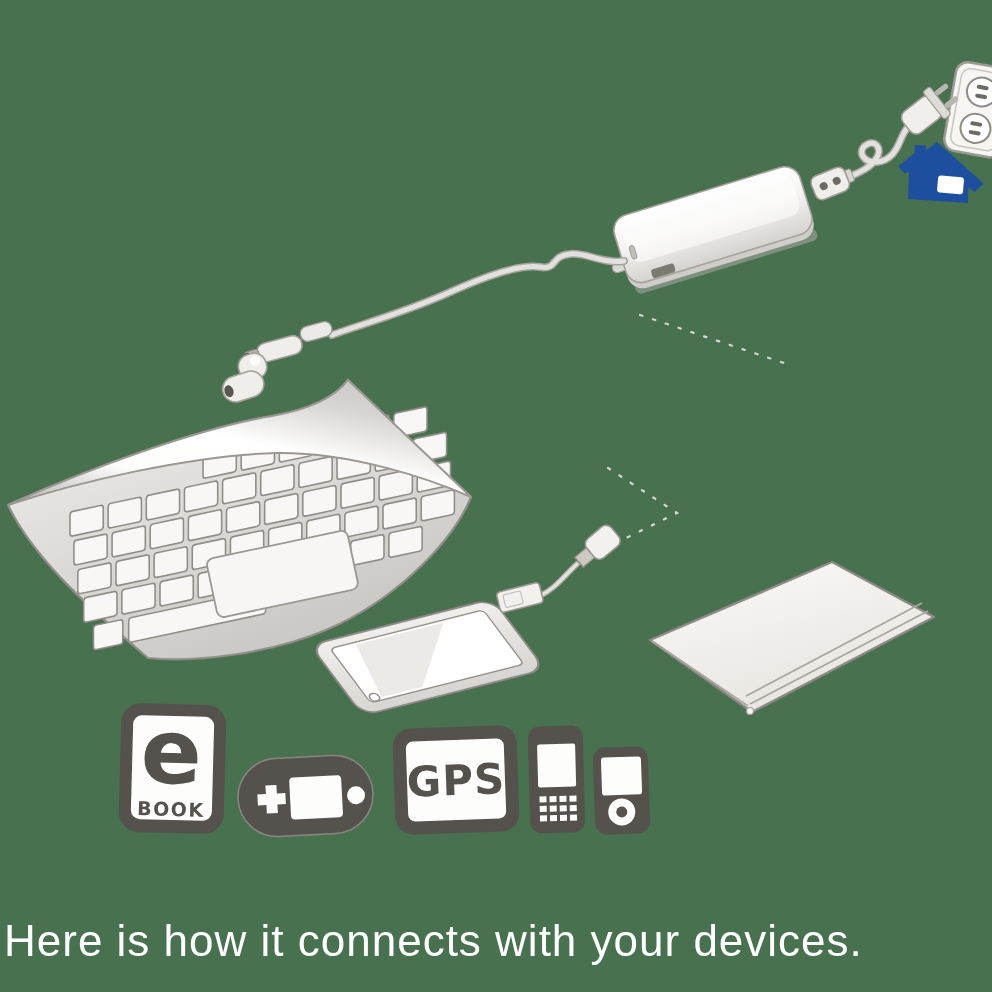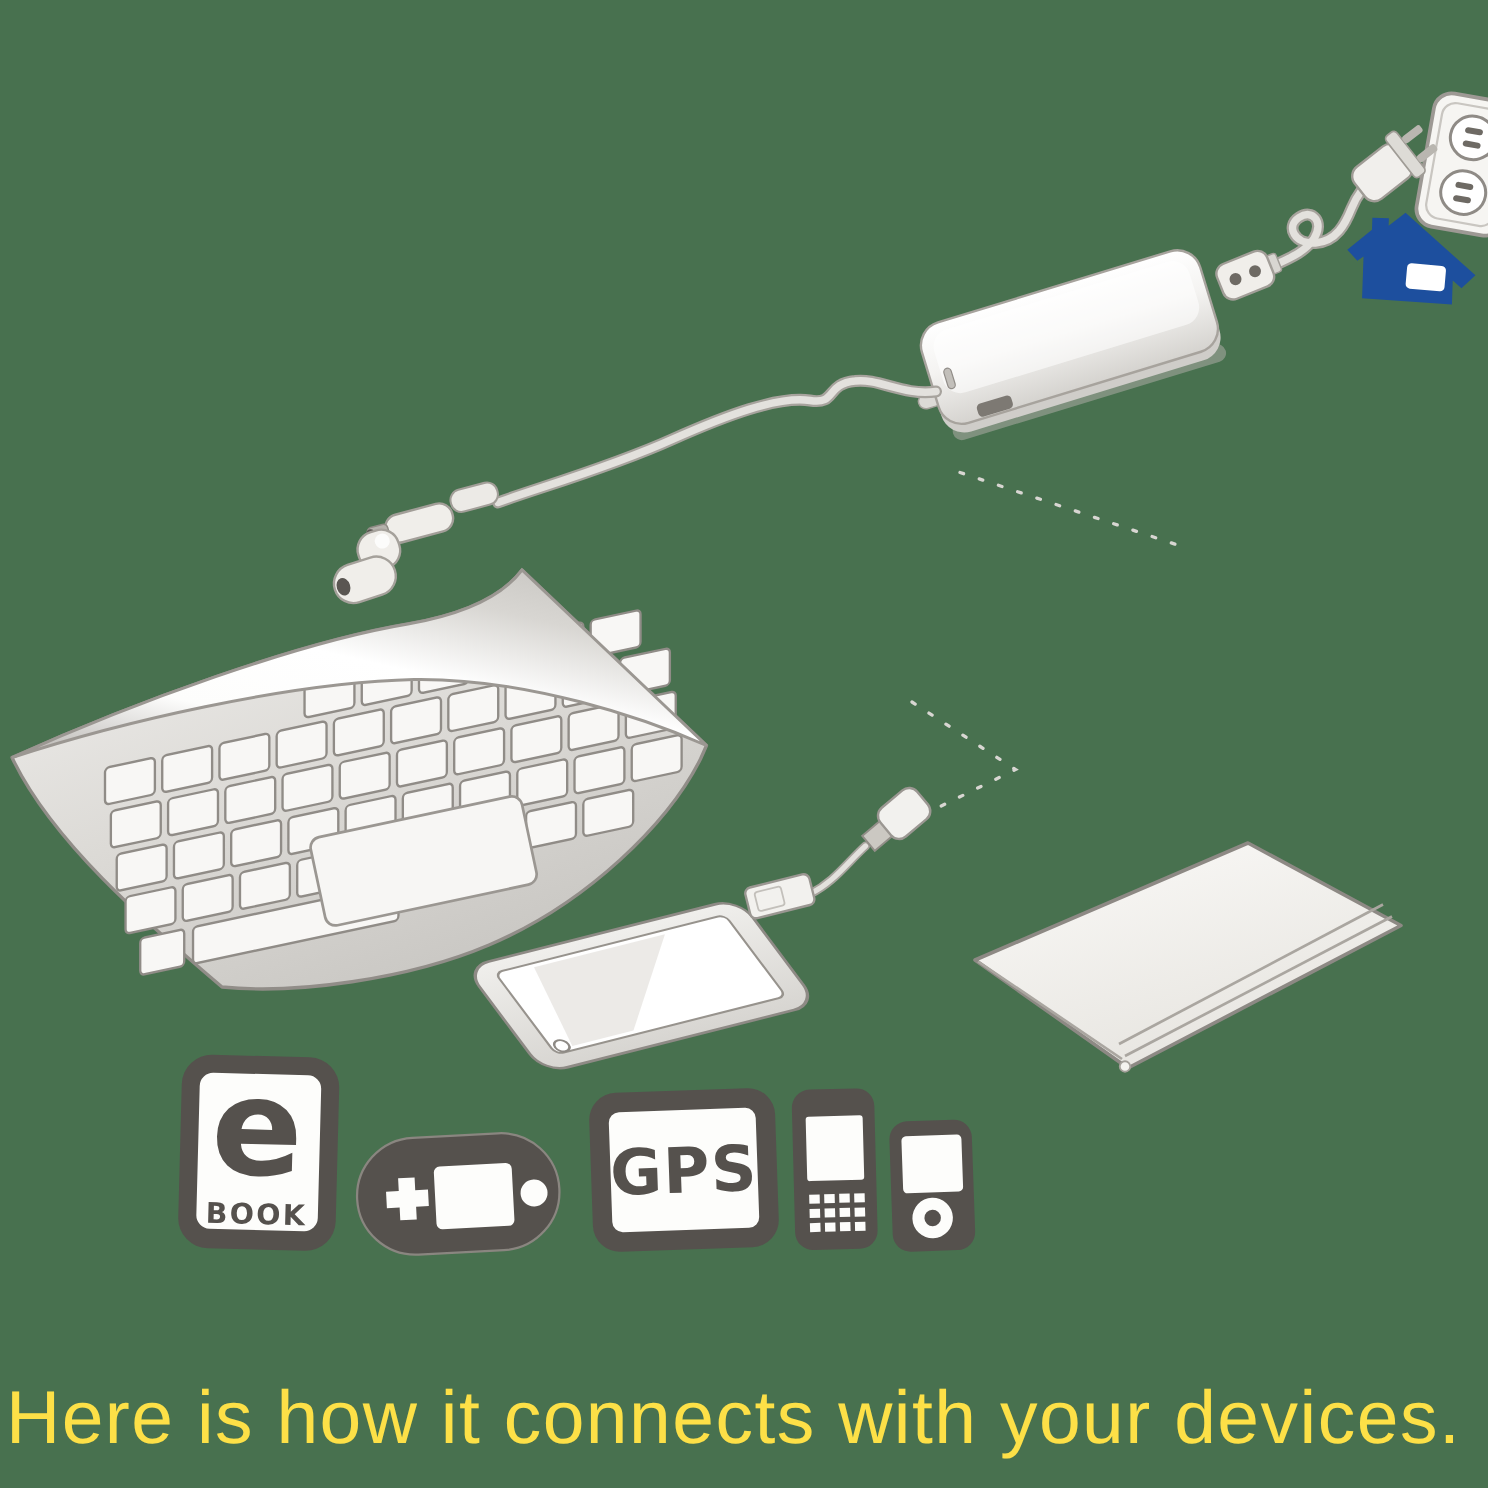--- a/index.html
+++ b/index.html
@@ -15,21 +15,21 @@
   .cable-in{fill:none;stroke:#e3e1dd;stroke-width:5;stroke-linecap:round;}
   .cable-out.thin{stroke-width:6;}
   .cable-in.thin{stroke-width:3.5;}
   .key{fill:#f8f7f5;stroke:#908c87;stroke-width:1.6;}
   .dotted{fill:none;stroke:#d8d6d2;stroke-width:2.2;stroke-dasharray:2.5 11;stroke-linecap:round;}
   .icon-dark{fill:#55514d;}
   .icon-white{fill:#fdfdfb;}
   .icon-text{fill:#55514d;font-family:"DejaVu Sans",sans-serif;font-weight:bold;text-anchor:middle;}
   #caption{
     position:absolute;left:4px;top:916px;width:988px;
-    font-size:50px;letter-spacing:1px;color:#fde047;white-space:nowrap;
+    font-size:44px;letter-spacing:1px;color:#ffffff;white-space:nowrap;
   }
 </style>
 </head>
 <body>
 
 <svg id="scene" width="992" height="992" viewBox="0 0 992 992">
   <defs>
     <linearGradient id="gLid" x1="0%" y1="100%" x2="85%" y2="0%">
       <stop offset="0%" stop-color="#b3b0ac"></stop>
       <stop offset="30%" stop-color="#fdfdfc"></stop>

